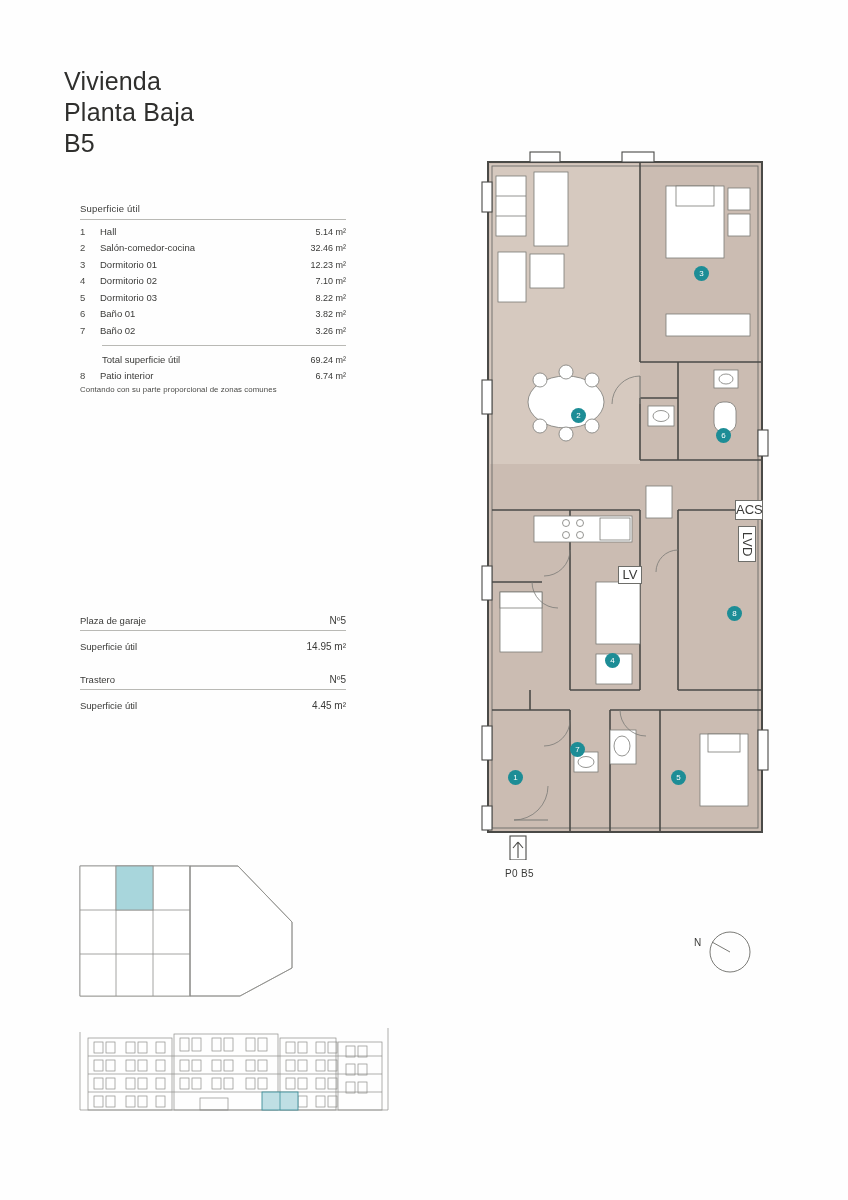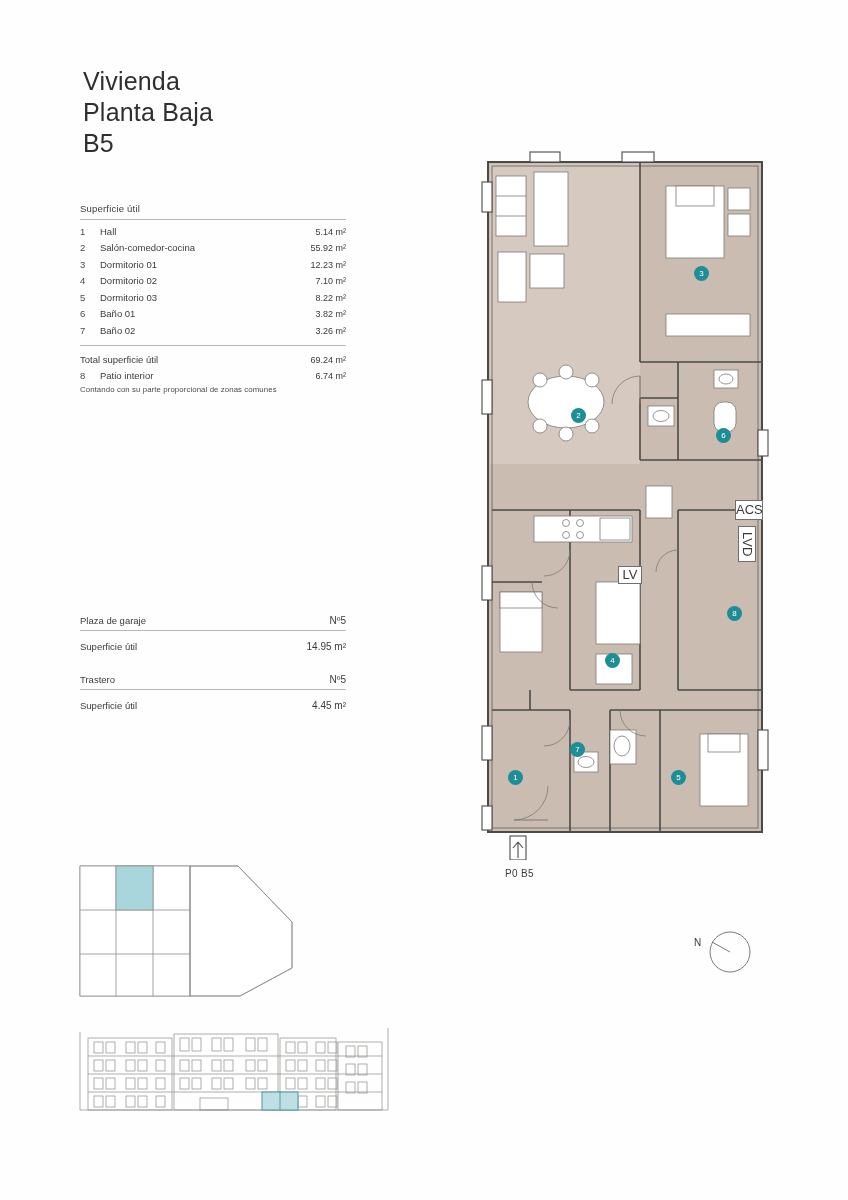--- a/index.html
+++ b/index.html
@@ -17,21 +17,21 @@
   }
   .page {
     position: absolute;
     inset: 0;
     background: #fefefe;
   }
 
   
   .title-block {
     position: absolute;
-    left: 83px;
+    left: 64px;
     top: 66px;
     font-size: 25px;
     line-height: 31px;
     font-weight: 400;
     color: #2f2f2d;
     letter-spacing: 0.2px;
   }
   .title-block div { white-space: nowrap; }
 
   
@@ -66,20 +66,21 @@
     white-space: nowrap;
     font-size: 9px;
   }
   .total-row {
     display: flex;
     align-items: baseline;
     margin-top: 9px;
     padding-top: 8px;
     border-top: 1px solid #b9b9b5;
     font-size: 9.5px;
+    margin-left: 22px;
   }
   .total-row .lbl { flex: 1 1 auto; }
   .total-row .val { text-align: right; font-size: 9px; }
   .note {
     margin-top: 4px;
     font-size: 7.8px;
     color: #4a4a47;
     letter-spacing: 0.1px;
   }
 
@@ -186,21 +187,21 @@
     <div class="sec-head">Superficie útil</div>
 
     <div class="row">
       <span class="num">1</span>
       <span class="lbl">Hall</span>
       <span class="val">5.14 m²</span>
     </div>
     <div class="row">
       <span class="num">2</span>
       <span class="lbl">Salón-comedor-cocina</span>
-      <span class="val">55.92 m²</span>
+      <span class="val">32.46 m²</span>
     </div>
     <div class="row">
       <span class="num">3</span>
       <span class="lbl">Dormitorio 01</span>
       <span class="val">12.23 m²</span>
     </div>
     <div class="row">
       <span class="num">4</span>
       <span class="lbl">Dormitorio 02</span>
       <span class="val">7.10 m²</span>

